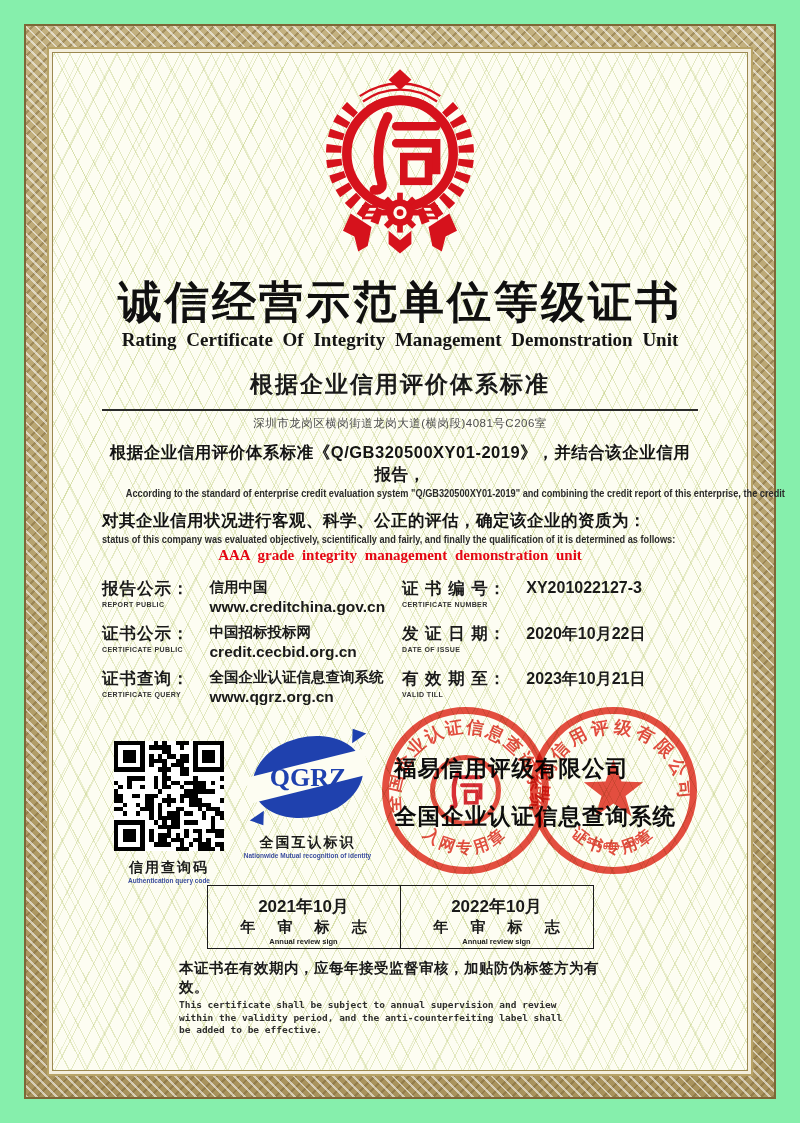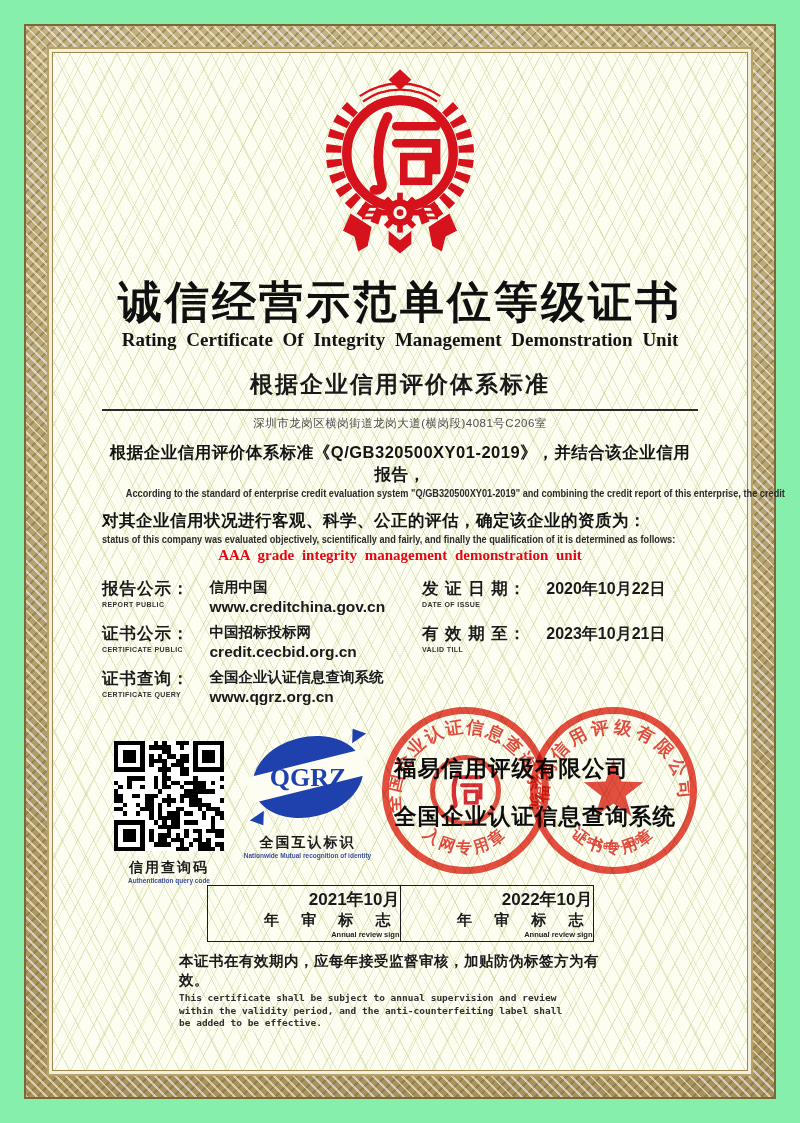--- a/index.html
+++ b/index.html
@@ -34,21 +34,21 @@
   .rule{border:0;border-top:2px solid #2a2a2a;margin:9px 0 5px;}
   .address{font-size:11.5px;color:#4d4d4d;letter-spacing:.5px;}
   .para{margin-top:11px;}
   .para-cn{font-size:16.5px;font-weight:600;color:#141414;letter-spacing:.5px;}
   .para-en{font-size:10px;font-weight:700;color:#2b2b2b;margin-top:2px;display:block;transform:scaleX(.92);transform-origin:center;white-space:nowrap;}
   .left{text-align:left;}
   .left .para-en{transform-origin:left;}
   .award-cn{font-size:47px;font-weight:900;color:#e50613;letter-spacing:1px;margin-top:12px;line-height:1.05;}
   .award-en{font-family:"Liberation Serif","DejaVu Serif",serif;font-size:15px;font-weight:700;color:#e50613;word-spacing:4px;margin-top:2px;}
   
-  .fields{display:grid;grid-template-columns:300px 1fr;margin-top:14px;text-align:left;gap:20px;}
+  .fields{display:grid;grid-template-columns:300px 1fr;margin-top:14px;text-align:left;}
   .frow{display:flex;margin-bottom:7px;min-height:38px;}
   .flabel{flex:0 0 auto;}
   .flabel .cn{font-size:16.5px;font-weight:800;letter-spacing:1px;white-space:nowrap;}
   .flabel .en{font-size:7px;font-weight:700;color:#333;letter-spacing:.4px;margin-top:1px;white-space:nowrap;}
   .fvalue{margin-left:20px;}
   .fvalue .v1{font-size:14.5px;font-weight:700;line-height:1.25;}
   .fvalue .v2{font-size:15.5px;font-weight:800;line-height:1.25;}
   .fvalue .single{font-size:16px;font-weight:800;margin-top:1px;}
   
   .seals{position:relative;height:158px;margin-top:4px;text-align:left;}
@@ -59,21 +59,21 @@
   .qgrz-label-cn{font-size:14px;font-weight:800;letter-spacing:2px;margin-top:3px;}
   .qgrz-label-en{font-size:6.5px;font-weight:700;color:#3c4e9e;}
   .sign-lines{position:absolute;left:292px;top:36px;width:330px;color:#0d0d0d;}
   .sign1{font-size:22.5px;font-weight:600;letter-spacing:1px;white-space:nowrap;}
   .sign2{font-size:22.5px;font-weight:600;letter-spacing:1px;white-space:nowrap;margin-top:17px;}
   .stamp{position:absolute;top:-14px;opacity:.88;mix-blend-mode:multiply;}
   .stamp1{left:276px;}
   .stamp2{left:424px;}
   
   .review{display:flex;justify-content:center;margin-top:10px;}
-  .rbox{width:192px;border:1.5px solid #1c1c1c;padding:2px 0 2px;text-align:right;}
+  .rbox{width:192px;border:1.5px solid #1c1c1c;padding:9px 0 2px;text-align:center;}
   .rbox + .rbox{border-left:none;}
   .r-month{font-size:17px;font-weight:800;}
   .r-cn{font-size:15px;font-weight:800;letter-spacing:9px;margin-left:9px;}
   .r-en{font-size:7.5px;font-weight:700;color:#222;}
   
   .footer{width:442px;margin:10px auto 0;text-align:left;}
   .f-cn{font-size:14.5px;font-weight:800;letter-spacing:.5px;}
   .f-en{font-family:"DejaVu Sans Mono","Liberation Mono",monospace;font-size:9.5px;font-weight:700;color:#2e2e2e;line-height:1.3;margin-top:2px;white-space:pre-line;}
 </style>
 </head>
@@ -203,20 +203,29 @@
             <div class="cn">证书查询：</div>
             <div class="en">CERTIFICATE QUERY</div>
           </div>
           <div class="fvalue">
             <div class="v1">全国企业认证信息查询系统</div>
             <div class="v2">www.qgrz.org.cn</div>
           </div>
         </div>
       </div>
       <div>
+        <div class="frow">
+          <div class="flabel">
+            <div class="cn">证 书 编 号：</div>
+            <div class="en">CERTIFICATE NUMBER</div>
+          </div>
+          <div class="fvalue">
+              <div class="single">XY201022127-3</div>
+            </div>
+        </div>
         <div class="frow">
           <div class="flabel">
             <div class="cn">发 证 日 期：</div>
             <div class="en">DATE OF ISSUE</div>
           </div>
           <div class="fvalue">
               <div class="single">2020年10月22日</div>
             </div>
         </div>
         <div class="frow">

